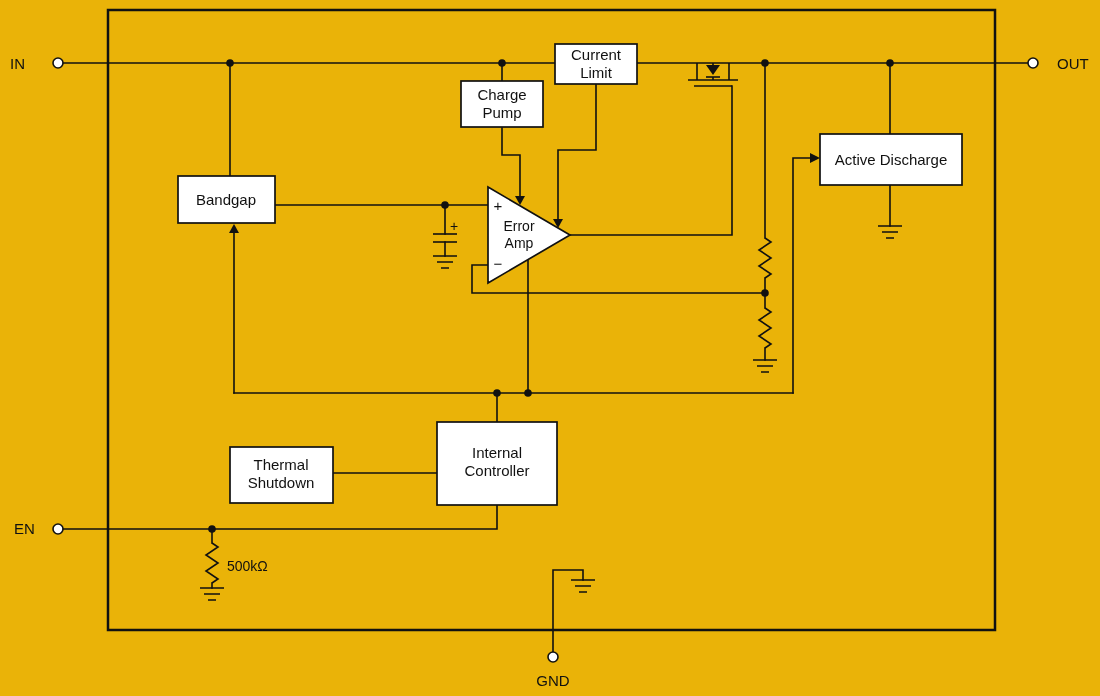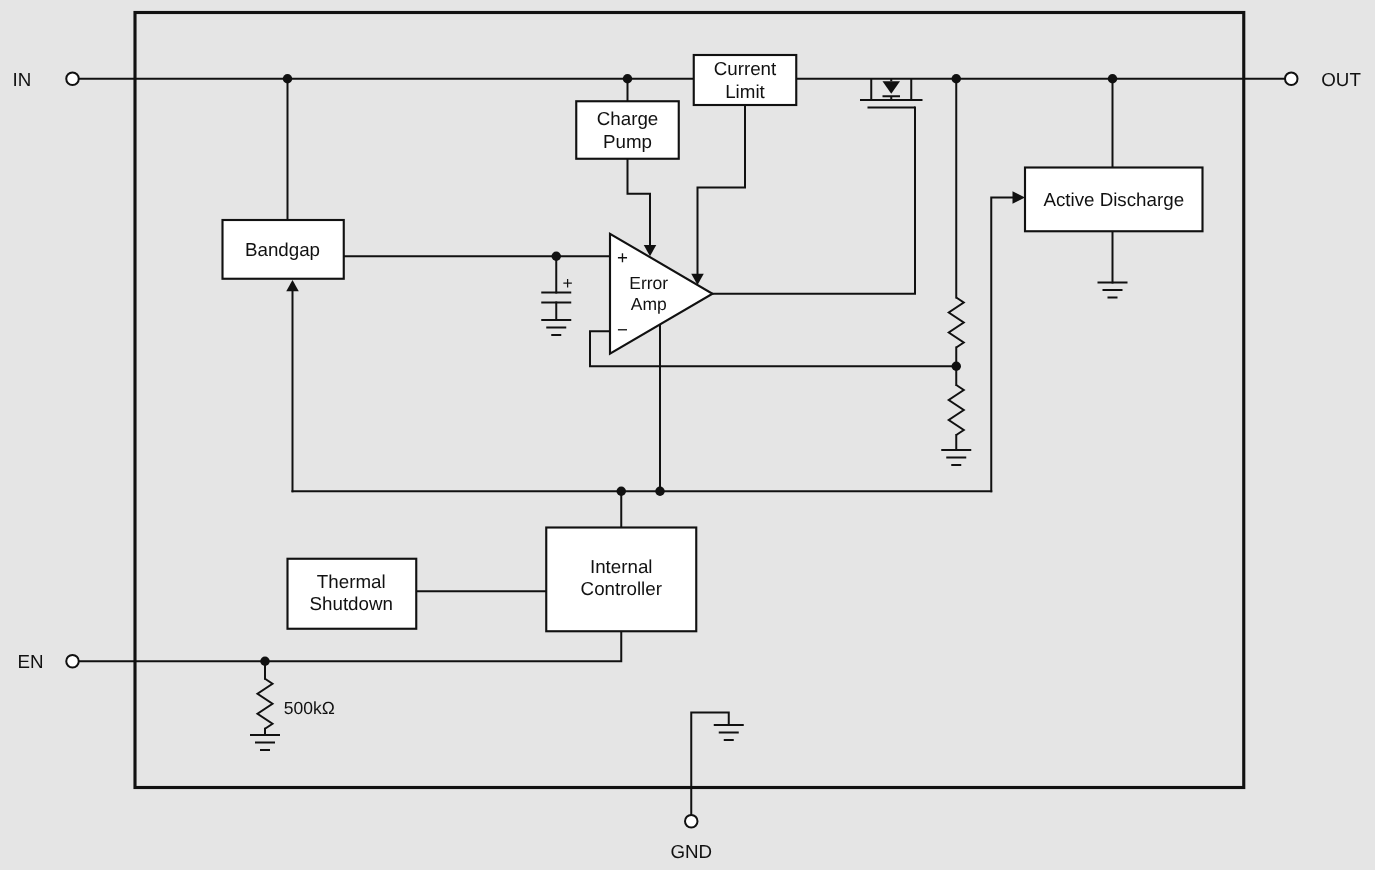--- a/index.html
+++ b/index.html
@@ -1,17 +1,17 @@
 <!DOCTYPE html>
 <html><head>
 <meta charset="utf-8">
 <style>
   html,body{margin:0;padding:0;background:#ffffff;}
   .stage{
-    width:1100px;height:696px;background:#e5e5e5;position:relative;
+    width:1100px;height:696px;background:#eab308;position:relative;
     font-family:"Liberation Sans", sans-serif;
   }
   svg{display:block;}
   .wire{fill:none;stroke:#111111;stroke-width:1.6;stroke-linecap:square;}
   .sym{fill:none;stroke:#111111;stroke-width:1.6;}
   .boundary{fill:none;stroke:#111111;stroke-width:2.5;}
   .block{fill:#ffffff;stroke:#111111;stroke-width:1.7;}
   .tri{fill:#ffffff;stroke:#111111;stroke-width:1.7;}
   .dot{fill:#111111;stroke:none;}
   .arrow{fill:#111111;stroke:none;}

